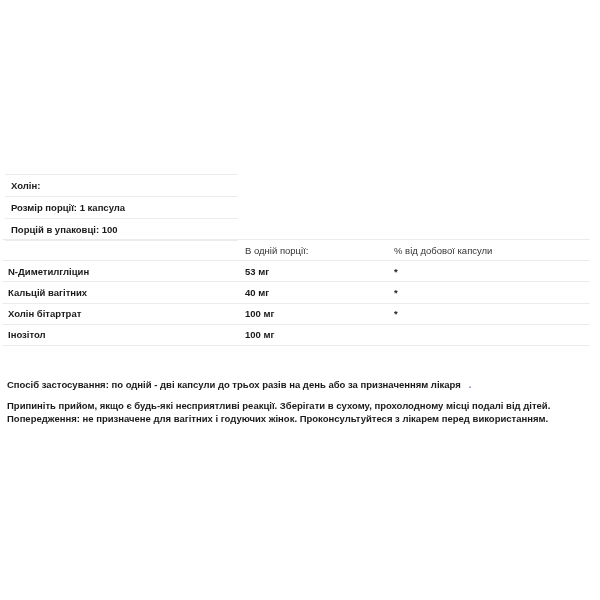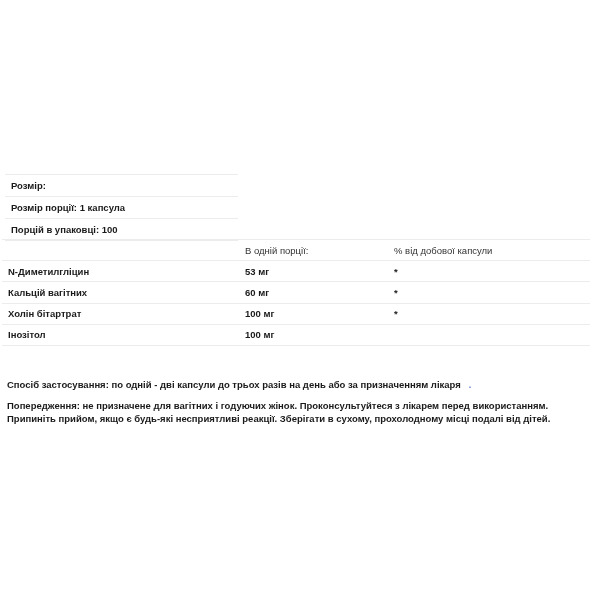--- a/index.html
+++ b/index.html
@@ -37,21 +37,21 @@
       position: absolute; left: 7px; top: 400px; width: 592px;
       line-height: 12.5px;
     }
   </style>
 </head>
 <body>
 
 <table class="meta-table">
   <tbody>
       <tr>
-        <td>Розмір:</td>
+        <td>Холін:</td>
       </tr>
   <tr>
         <td>Розмір порції: 1 капсула</td>
       </tr>
   <tr>
         <td>Порцій в упаковці: 100</td>
       </tr>
 </tbody>
   </table>
 
@@ -62,36 +62,36 @@
     <th class="c2">В одній порції:</th>
     <th>% від добової капсули</th>
   </tr>
   <tr>
     <td>N-Диметилгліцин</td>
     <td>53 мг</td>
     <td>*</td>
   </tr>
   <tr>
     <td>Кальцій вагітних</td>
-    <td>60 мг</td>
+    <td>40 мг</td>
     <td>*</td>
   </tr>
   <tr>
     <td>Холін бітартрат</td>
     <td>100 мг</td>
     <td>*</td>
   </tr>
   <tr>
     <td>Інозітол</td>
     <td>100 мг</td>
     <td></td>
   </tr>
 </tbody>
   </table>
 
 <div class="usage">
   <span>Спосіб застосування: по одній - дві капсули до трьох разів на день або за призначенням лікаря</span><span class="dot">.</span>
 </div>
 
 <div class="warning">
+  <div>Припиніть прийом, якщо є будь-які несприятливі реакції. Зберігати в сухому, прохолодному місці подалі від дітей.</div>
   <div>Попередження: не призначене для вагітних і годуючих жінок. Проконсультуйтеся з лікарем перед використанням.</div>
-  <div>Припиніть прийом, якщо є будь-які несприятливі реакції. Зберігати в сухому, прохолодному місці подалі від дітей.</div>
 </div>
 
 </body></html>

